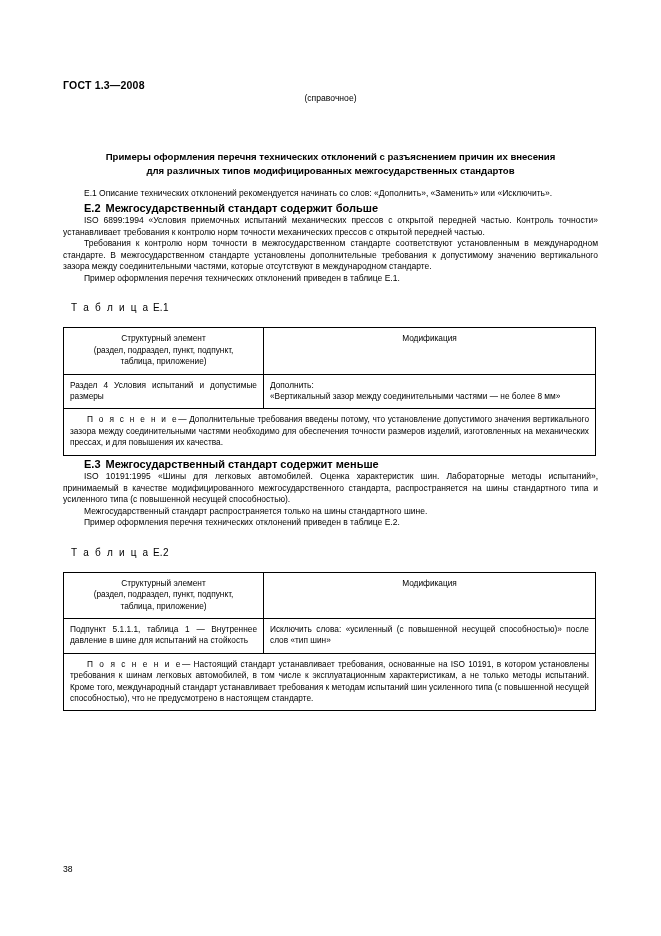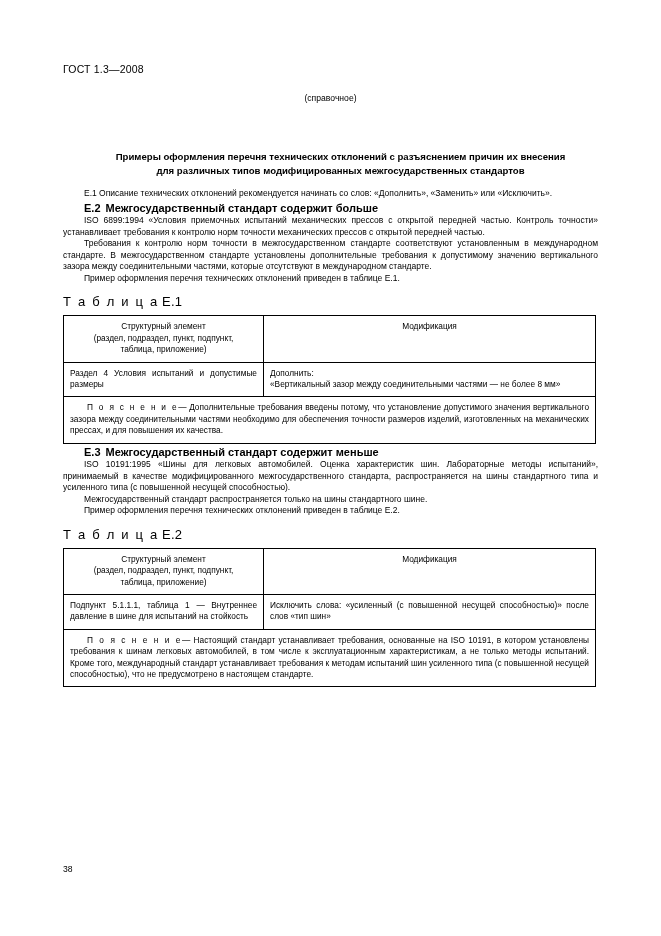--- a/index.html
+++ b/index.html
@@ -17,39 +17,39 @@
     height: 936px;
     background: #ffffff;
     overflow: hidden;
     box-sizing: border-box;
   }
 
   
   .std-header {
     position: absolute;
     left: 63px;
-    top: 63px;
+    top: 79px;
     font-size: 10.5px;
-    font-weight: normal;
+    font-weight: bold;
     letter-spacing: 0.2px;
   }
 
   .annex-block {
     position: absolute;
     left: 63px;
     top: 92px;
     width: 535px;
     text-align: center;
     font-size: 8.6px;
     line-height: 12.6px;
   }
 
   .doc-title {
     position: absolute;
-    left: 73px;
+    left: 63px;
     top: 150px;
     width: 535px;
     text-align: center;
     font-size: 9.6px;
     font-weight: bold;
     line-height: 14px;
   }
 
   
   .body-area {
@@ -71,23 +71,23 @@
     padding-top: 2.5px;
     font-size: 11px;
     font-weight: bold;
     line-height: 13px;
     text-indent: 21px;
   }
   .clause-head .num { padding-right: 5px; }
 
   
   .tbl-caption {
-    font-size: 13px;
+    font-size: 10px;
     letter-spacing: 1.7px;
-    margin: 0;
+    margin: 8px;
     padding-top: 10px;
     padding-bottom: 6px;
   }
   .tbl-caption .tnum { letter-spacing: 0.3px; padding-left: 3px;}
 
   
   table.gost {
     border-collapse: collapse;
     width: 533px;
     table-layout: fixed;

